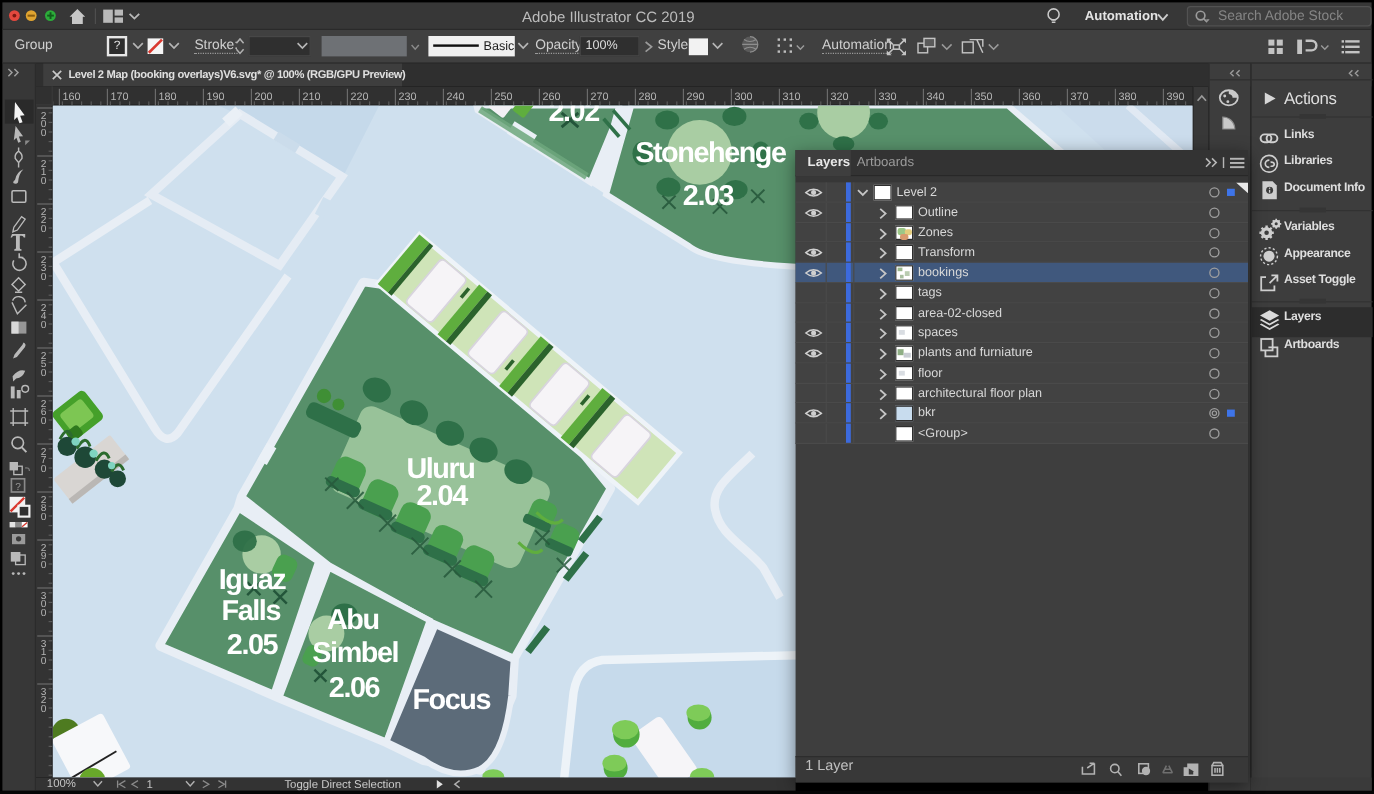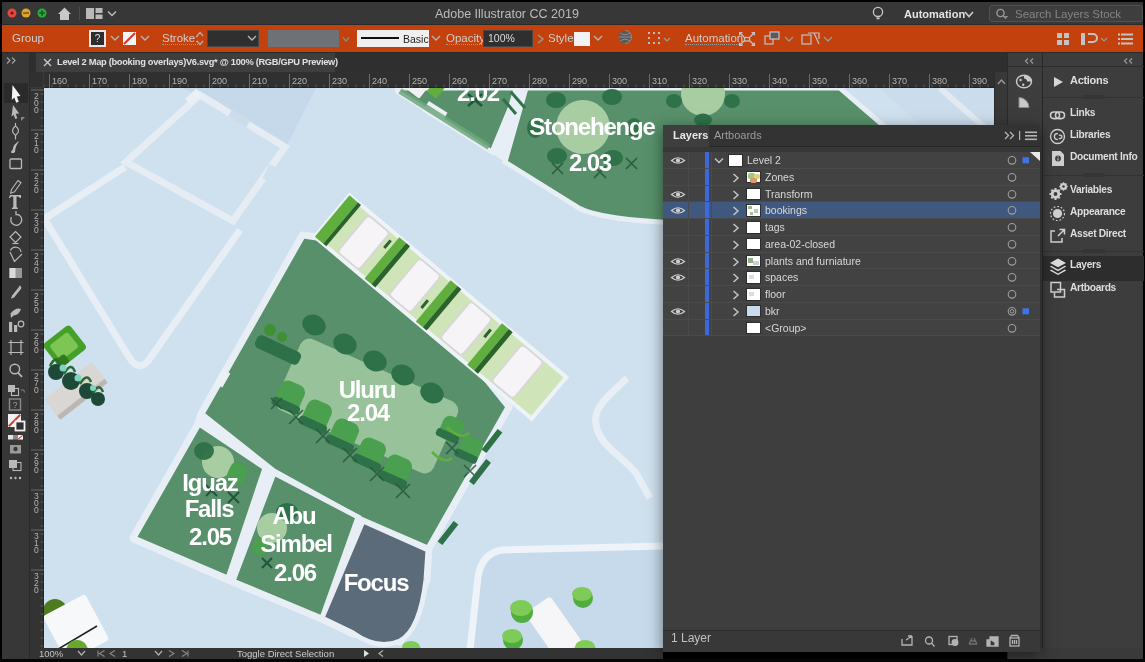--- a/index.html
+++ b/index.html
@@ -1,21 +1,21 @@
 <!DOCTYPE html>
 <html><head>
 <meta charset="utf-8">
 <style>
 * { margin:0; padding:0; box-sizing:border-box; }
 html,body { width:1145px; height:662px; overflow:hidden; background:#000; }
 body { font-family:"Liberation Sans", sans-serif; position:relative; }
 .abs { position:absolute; }
 
 #titlebar { left:2px; top:2px; width:1141px; height:23px; background:#373737; border-bottom:1px solid #2a2a2a; }
-#ctrlbar  { left:2px; top:25px; width:1141px; height:28px; background:#c2410c; border-bottom:1px solid #2a2a2a; }
+#ctrlbar  { left:2px; top:25px; width:1141px; height:28px; background:#404040; border-bottom:1px solid #2a2a2a; }
 #tabbar   { left:30px; top:53px; width:1113px; height:19px; background:#2f2f2f; }
 #tab      { left:36px; top:53px; width:299px; height:19px; background:#3e3e3e; color:#d9d9d9; font-size:11px; line-height:19px;padding-left:24px; }
 #toolcol  { left:2px; top:53px; width:28px; height:606px; background:#373737; border-right:1px solid #2b2b2b; }
 #hruler   { left:30px; top:72px; width:964px; height:16px; background:#303030; border-bottom:1px solid #222; }
 #vruler   { left:30px; top:88px; width:14px; height:560px; background:#333333; border-right:1px solid #222; }
 #corner   { left:30px; top:72px; width:14px; height:16px; background:#303030; border-right:1px solid #3a3a3a; border-bottom:1px solid #3a3a3a; z-index:3;}
 #statusbar{ left:30px; top:648px; width:633px; height:11px; background:#333333; }
 #statusbar2{ left:1042px; top:648px; width:101px; height:11px; background:#3a3a3a; }
 #blackbot { left:0px; top:659px; width:1145px; height:3px; background:#060606; }
 
@@ -63,21 +63,21 @@
   <span class="t" style="left:902px;top:6px;font-size:11px;font-weight:bold;color:#e4e4e4;">Automation</span>
   <svg width="14" height="10" style="position:absolute;left:961px;top:8px">
       <path d="M2 2 L6 6.5 L10 2" stroke="#cccccc" stroke-width="1.6" fill="none"></path>
     </svg>
   <div style="position:absolute;left:987px;top:3px;width:154px;height:17px;background:#3e3e3e;border:1px solid #525252;border-radius:3px;">
      <svg width="18" height="15" style="position:absolute;left:4px;top:1px">
         <circle cx="6.5" cy="6" r="3.6" stroke="#9b9b9b" stroke-width="1.4" fill="none"></circle>
         <path d="M9.2 8.7 L12 11.4" stroke="#9b9b9b" stroke-width="1.4"></path>
         <path d="M11 9 l3 0 l-1.5 2 z" fill="#9b9b9b"></path>
       </svg>
-     <span style="position:absolute;left:25px;top:2px;font-size:11.5px;color:#858585;">Search Layers Stock</span>
+     <span style="position:absolute;left:25px;top:2px;font-size:11.5px;color:#858585;">Search Adobe Stock</span>
   </div>
 </div>
 <div class="abs" id="ctrlbar">
   <span class="t" style="left:10px;top:7px;font-size:11.5px;color:#cfcfcf;">Group</span>
   <div class="abs" style="left:87px;top:5px;width:17px;height:17px;border:2px solid #e8e8e8;background:#2d2d2d;color:#e0e0e0;font-size:10px;text-align:center;line-height:13px;">?</div>
   <svg width="14" height="10" style="position:absolute;left:107px;top:9px">
       <path d="M2 2 L6 6 L10 2" stroke="#b5b5b5" stroke-width="1.4" fill="none"></path>
     </svg>
   <div class="abs" style="left:121px;top:7px;width:13px;height:13px;background:#f5f5f5;"></div>
   <svg width="13" height="13" style="position:absolute;left:121px;top:7px">
@@ -901,27 +901,27 @@
         <path d="M15 205.5 l8 4.4 l-8 4.4 l-8 -4.4 Z"></path>
         <path d="M8.2 212.8 l6.8 3.8 l6.8 -3.8 l1.4 0.8 l-8.2 4.6 l-8.2 -4.6 Z"></path>
         <path d="M8.2 216.6 l6.8 3.8 l6.8 -3.8 l1.4 0.8 l-8.2 4.6 l-8.2 -4.6 Z"></path>
       </g>
 
     <g stroke="#cfcfcf" stroke-width="1.5" fill="none" transform="translate(0,-3)">
         <rect x="8" y="232.5" width="9.5" height="9.5"></rect>
         <path d="M14 239.5 l7.5 0 l0 7.5 l-10 0 l0 -4.5" fill="none"></path>
       </g>
   </svg>
-  <span class="t" style="left:27px;top:20.5px;font-size:11px;font-weight:bold;letter-spacing:-0.3px;color:#dedede;">Actions</span>
+  <span class="t" style="left:27px;top:20.5px;font-size:14px;font-weight:normal;letter-spacing:-0.3px;color:#dedede;">Actions</span>
   <span class="t" style="left:27px;top:53.5px;font-size:10.2px;font-weight:bold;letter-spacing:-0.3px;color:#dedede;">Links</span>
   <span class="t" style="left:27px;top:75.5px;font-size:10.2px;font-weight:bold;letter-spacing:-0.3px;color:#dedede;">Libraries</span>
   <span class="t" style="left:27px;top:97.5px;font-size:10.2px;font-weight:bold;letter-spacing:-0.3px;color:#dedede;">Document Info</span>
   <span class="t" style="left:27px;top:130.5px;font-size:10.2px;font-weight:bold;letter-spacing:-0.3px;color:#dedede;">Variables</span>
   <span class="t" style="left:27px;top:152.5px;font-size:10.2px;font-weight:bold;letter-spacing:-0.3px;color:#dedede;">Appearance</span>
-  <span class="t" style="left:27px;top:174.5px;font-size:10.2px;font-weight:bold;letter-spacing:-0.3px;color:#dedede;">Asset Direct</span>
+  <span class="t" style="left:27px;top:174.5px;font-size:10.2px;font-weight:bold;letter-spacing:-0.3px;color:#dedede;">Asset Toggle</span>
   <span class="t" style="left:27px;top:205.5px;font-size:10.2px;font-weight:bold;letter-spacing:-0.3px;color:#dedede;">Layers</span>
   <span class="t" style="left:27px;top:228.5px;font-size:10.2px;font-weight:bold;letter-spacing:-0.3px;color:#dedede;">Artboards</span>
 </div>
 <div class="abs" id="statusbar">
   <span class="t" style="left:9px;top:0px;font-size:9.5px;color:#c2c2c2;">100%</span>
   <svg width="700" height="11" style="position:absolute;left:0;top:0">
     <path d="M48 3 l3.5 4 l3.5 -4" stroke="#b0b0b0" stroke-width="1.2" fill="none"></path>
     <g stroke="#8a8a8a" stroke-width="1.1" fill="none">
       <path d="M68 2.5 l0 6 M74.5 2.5 l-5 3 l5 3"></path>
       <path d="M85 2.5 l-5 3 l5 3"></path>
@@ -968,20 +968,38 @@
         <span class="lname" style="left:84px">Level 2</span>
         <svg width="30" height="16.75" style="position:absolute;left:340px;top:0">
           <circle cx="9" cy="8.3" r="3.8" fill="none" stroke="#9f9f9f" stroke-width="1.1"></circle>
           <rect x="19.5" y="5.3" width="6.5" height="6" fill="#3e74e8"></rect>
         </svg>
         <svg width="10" height="9" style="position:absolute;left:367px;top:0">
           <path d="M0 0 L10 0 L10 9 Z" fill="#e8e8e8"></path>
         </svg>
       </div>
       <div class="lrow">
+        <div class="erow">
+          <svg width="18" height="13" style="position:absolute;left:7px;top:2px">
+            <path d="M1.5 6.5 Q8 1 14.5 6.5 Q8 12 1.5 6.5 Z" fill="none" stroke="#cfcfcf" stroke-width="1.2"></path>
+            <circle cx="8" cy="6.5" r="2.1" fill="#cfcfcf"></circle>
+          </svg>
+        </div>
+        <div class="bluebar"></div>
+        <div class="bbsep"></div>
+        <svg width="10" height="12" style="position:absolute;left:68px;top:3px">
+          <path d="M2.5 2 L7 6 L2.5 10" stroke="#c5c5c5" stroke-width="1.5" fill="none"></path>
+        </svg>
+        <div class="thumb" style="left:83px;background:#ffffff"></div>
+        <span class="lname" style="left:102px">Outline</span>
+        <svg width="30" height="16.75" style="position:absolute;left:340px;top:0">
+          <circle cx="9" cy="8.3" r="3.8" fill="none" stroke="#9f9f9f" stroke-width="1.1"></circle>
+        </svg>
+      </div>
+      <div class="lrow">
         <div class="erow"></div>
         <div class="bluebar"></div>
         <div class="bbsep"></div>
         <svg width="10" height="12" style="position:absolute;left:68px;top:3px">
           <path d="M2.5 2 L7 6 L2.5 10" stroke="#c5c5c5" stroke-width="1.5" fill="none"></path>
         </svg>
         <div class="thumb" style="left:83px;background:#ffffff">
           <i style="position:absolute;left:1px;top:1px;width:7px;height:6px;background:#9cc787;border-radius:2px;"></i>
           <i style="position:absolute;left:7px;top:2px;width:6px;height:5px;background:#e4cd7d;border-radius:2px;"></i>
           <i style="position:absolute;left:3px;top:6px;width:7px;height:5px;background:#d99a6e;border-radius:2px;"></i>
@@ -1063,59 +1081,72 @@
             <path d="M1.5 6.5 Q8 1 14.5 6.5 Q8 12 1.5 6.5 Z" fill="none" stroke="#cfcfcf" stroke-width="1.2"></path>
             <circle cx="8" cy="6.5" r="2.1" fill="#cfcfcf"></circle>
           </svg>
         </div>
         <div class="bluebar"></div>
         <div class="bbsep"></div>
         <svg width="10" height="12" style="position:absolute;left:68px;top:3px">
           <path d="M2.5 2 L7 6 L2.5 10" stroke="#c5c5c5" stroke-width="1.5" fill="none"></path>
         </svg>
         <div class="thumb" style="left:83px;background:#ffffff">
-          <i style="position:absolute;left:1px;top:2px;width:5px;height:5px;background:#8fae85;"></i>
-          <i style="position:absolute;left:6px;top:5px;width:6px;height:4px;background:#c9cdd4;"></i>
+          <i style="position:absolute;left:2px;top:3px;width:5px;height:4px;background:#d9dde2;"></i>
         </div>
-        <span class="lname" style="left:102px">plants and furniature</span>
+        <span class="lname" style="left:102px">spaces</span>
         <svg width="30" height="16.75" style="position:absolute;left:340px;top:0">
           <circle cx="9" cy="8.3" r="3.8" fill="none" stroke="#9f9f9f" stroke-width="1.1"></circle>
         </svg>
       </div>
       <div class="lrow">
         <div class="erow">
           <svg width="18" height="13" style="position:absolute;left:7px;top:2px">
             <path d="M1.5 6.5 Q8 1 14.5 6.5 Q8 12 1.5 6.5 Z" fill="none" stroke="#cfcfcf" stroke-width="1.2"></path>
             <circle cx="8" cy="6.5" r="2.1" fill="#cfcfcf"></circle>
           </svg>
         </div>
         <div class="bluebar"></div>
         <div class="bbsep"></div>
         <svg width="10" height="12" style="position:absolute;left:68px;top:3px">
           <path d="M2.5 2 L7 6 L2.5 10" stroke="#c5c5c5" stroke-width="1.5" fill="none"></path>
         </svg>
         <div class="thumb" style="left:83px;background:#ffffff">
-          <i style="position:absolute;left:2px;top:3px;width:5px;height:4px;background:#d9dde2;"></i>
+          <i style="position:absolute;left:1px;top:2px;width:5px;height:5px;background:#8fae85;"></i>
+          <i style="position:absolute;left:6px;top:5px;width:6px;height:4px;background:#c9cdd4;"></i>
         </div>
-        <span class="lname" style="left:102px">spaces</span>
+        <span class="lname" style="left:102px">plants and furniature</span>
         <svg width="30" height="16.75" style="position:absolute;left:340px;top:0">
           <circle cx="9" cy="8.3" r="3.8" fill="none" stroke="#9f9f9f" stroke-width="1.1"></circle>
         </svg>
       </div>
       <div class="lrow">
         <div class="erow"></div>
         <div class="bluebar"></div>
         <div class="bbsep"></div>
         <svg width="10" height="12" style="position:absolute;left:68px;top:3px">
           <path d="M2.5 2 L7 6 L2.5 10" stroke="#c5c5c5" stroke-width="1.5" fill="none"></path>
         </svg>
         <div class="thumb" style="left:83px;background:#ffffff">
           <i style="position:absolute;left:2px;top:3px;width:5px;height:4px;background:#d9dde2;"></i>
         </div>
         <span class="lname" style="left:102px">floor</span>
+        <svg width="30" height="16.75" style="position:absolute;left:340px;top:0">
+          <circle cx="9" cy="8.3" r="3.8" fill="none" stroke="#9f9f9f" stroke-width="1.1"></circle>
+        </svg>
+      </div>
+      <div class="lrow">
+        <div class="erow"></div>
+        <div class="bluebar"></div>
+        <div class="bbsep"></div>
+        <svg width="10" height="12" style="position:absolute;left:68px;top:3px">
+          <path d="M2.5 2 L7 6 L2.5 10" stroke="#c5c5c5" stroke-width="1.5" fill="none"></path>
+        </svg>
+        <div class="thumb" style="left:83px;background:#ffffff"></div>
+        <span class="lname" style="left:102px">architectural floor plan</span>
         <svg width="30" height="16.75" style="position:absolute;left:340px;top:0">
           <circle cx="9" cy="8.3" r="3.8" fill="none" stroke="#9f9f9f" stroke-width="1.1"></circle>
         </svg>
       </div>
       <div class="lrow">
         <div class="erow">
           <svg width="18" height="13" style="position:absolute;left:7px;top:2px">
             <path d="M1.5 6.5 Q8 1 14.5 6.5 Q8 12 1.5 6.5 Z" fill="none" stroke="#cfcfcf" stroke-width="1.2"></path>
             <circle cx="8" cy="6.5" r="2.1" fill="#cfcfcf"></circle>
           </svg>

